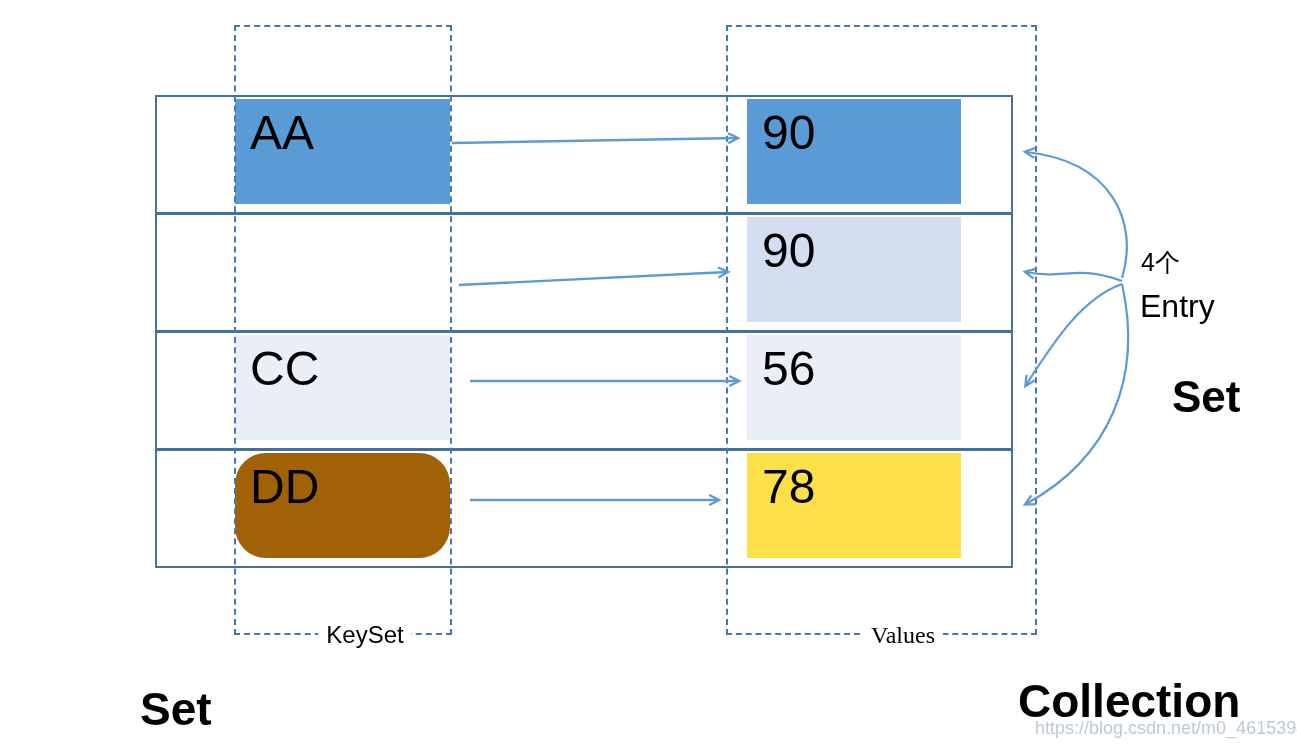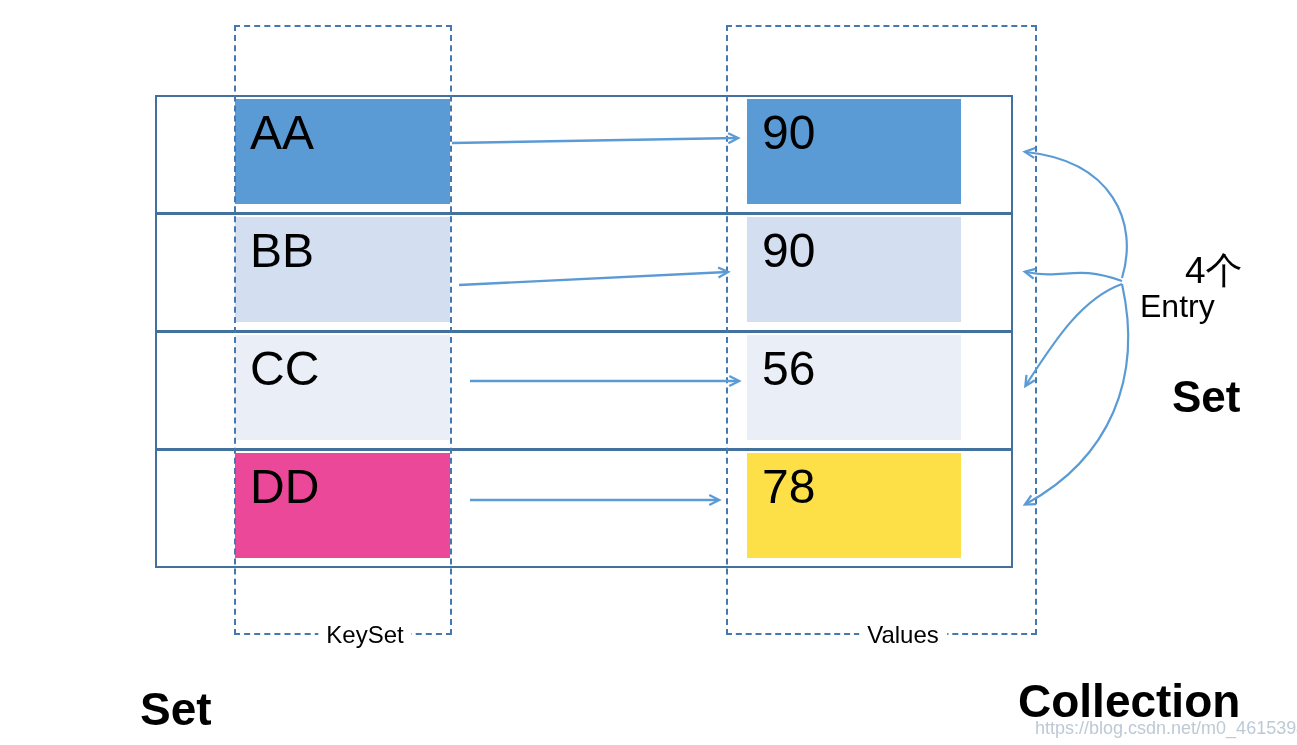--- a/index.html
+++ b/index.html
@@ -26,52 +26,51 @@
     position:absolute;top:25px;height:610px;border:2px dashed #4678b0;
     box-sizing:border-box;z-index:3;pointer-events:none;
   }
   .dash-box.keyset{left:234px;width:218px;}
   .dash-box.values{left:726px;width:311px;}
   .dash-label{
     position:absolute;top:635px;transform:translate(-50%,-50%);
     background:#fff;padding:0 8px;font-size:24px;z-index:4;white-space:nowrap;margin-left:22px;
   }
   .dash-label.keyset-label{left:343px;}
-  .dash-label.values-label{left:881px;}
+  .dash-label.values-label{left:881px;font-family:Liberation Serif, serif;}
   
   .anno{position:absolute;white-space:nowrap;}
-  .count-label{left:1141px;top:246px;font-size:37px;margin-left:44px;}
+  .count-label{left:1141px;top:246px;font-size:25px;}
   .entry-label{left:1140px;top:288px;font-size:32px;}
   .set-right{left:1172px;top:372px;font-size:44px;font-weight:bold;}
   .set-bottom{left:140px;top:682px;font-size:46px;font-weight:bold;}
   .collection-label{left:1018px;top:674px;font-size:46px;font-weight:bold;z-index:6;}
   .watermark{left:1035px;top:718px;font-size:18px;color:#bdc9d5;z-index:5;}
   
   .arrows{position:absolute;left:0;top:0;width:1297px;height:745px;z-index:4;pointer-events:none;}
 </style>
 </head>
 <body>
 
 <div class="canvas">
 
   <div class="map-table">
     <div class="map-row">
       <div class="cell-fill key-fill" style="background: rgb(91, 155, 213);">AA</div>
       <div class="cell-fill val-fill" style="background: rgb(91, 155, 213);">90</div>
     </div>
     <div class="map-row">
-      <div class="cell-fill key-fill" style="background: rgb(211, 222, 240);">BB</div>
       <div class="cell-fill val-fill" style="background: rgb(211, 222, 240);">90</div>
     </div>
     <div class="map-row">
       <div class="cell-fill key-fill" style="background: rgb(234, 238, 247);">CC</div>
       <div class="cell-fill val-fill" style="background: rgb(234, 238, 247);">56</div>
     </div>
     <div class="map-row">
-      <div class="cell-fill key-fill" style="background: #ec4899;">DD</div>
+      <div class="cell-fill key-fill" style="background: #a16207; border-radius: 31px;">DD</div>
       <div class="cell-fill val-fill" style="background: #fde047;">78</div>
     </div>
   </div>
 
   <div class="dash-box keyset"></div>
   <div class="dash-box values"></div>
   <div class="dash-label keyset-label">KeySet</div>
   <div class="dash-label values-label">Values</div>
 
   <svg class="arrows" viewBox="0 0 1297 745" xmlns="http://www.w3.org/2000/svg">

